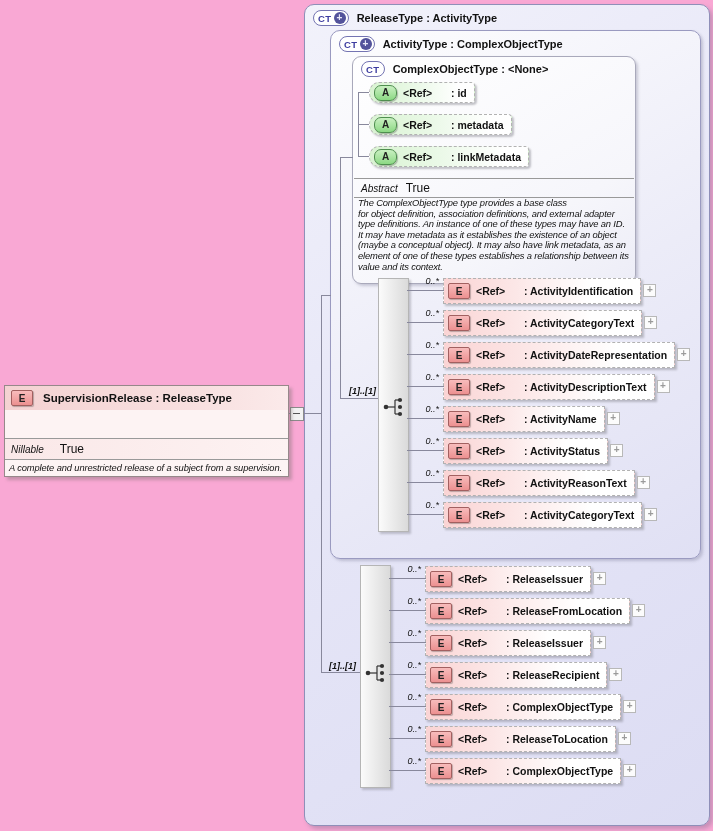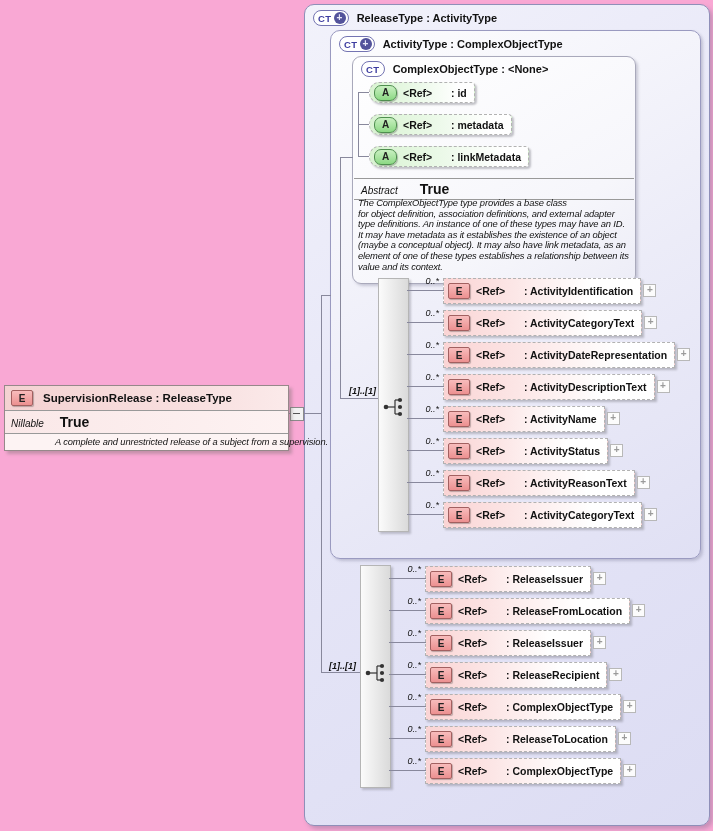--- a/index.html
+++ b/index.html
@@ -33,25 +33,25 @@
   #panel-activity .panel-footer{top:507px;}
   #panel-release .panel-footer{top:787px;}
 
   
   #element-box{position:absolute;left:4px;top:385px;width:283px;border:1px solid #96888a;
     box-shadow:3px 3px 3px rgba(120,110,110,.4);background:#fdf3f3;}
   .eb-header{display:flex;align-items:center;gap:10px;padding:4px 6px;height:16px;
     background:linear-gradient(90deg,#f4d2d2 0%,#f8e0e0 70%,#fbeaea 100%);}
   .eb-title{font-weight:bold;font-size:11.5px;white-space:nowrap;}
   .eb-prop{display:flex;gap:16px;padding:3px 6px;border-top:1px solid #999;border-bottom:1px solid #999;
-    background:linear-gradient(90deg,#fae8e8,#fdf2f2);align-items:baseline;}
+    background:linear-gradient(90deg,#fae8e8,#fdf2f2);align-items:baseline;margin-top:28px;}
   .eb-prop-label,.cot-prop-label{font-style:italic;font-size:10px;}
-  .eb-prop-value,.cot-prop-value{font-weight:bold;font-size:14px;}
+  .eb-prop-value,.cot-prop-value{font-weight:normal;font-size:12px;}
   .eb-desc{font-style:italic;font-size:9.3px;letter-spacing:-0.1px;padding:3px 4px;white-space:nowrap;
-    background:#fdf4f4;margin-left:46px;}
+    background:#fdf4f4;}
 
   
   .badge-e{flex:none;width:20px;height:14px;display:inline-flex;align-items:center;justify-content:center;
     background:linear-gradient(#f8bcbc,#ec9090);border:1px solid #a26060;border-radius:2px;
     font-weight:bold;font-size:10px;color:#222;box-shadow:1px 1px 1px rgba(0,0,0,.25);}
   .badge-a{flex:none;width:21px;height:14px;display:inline-flex;align-items:center;justify-content:center;
     background:linear-gradient(#caf0c2,#8cd984);border:1px solid #4f8f4f;border-radius:7px;
     font-weight:bold;font-size:10px;color:#222;box-shadow:1px 1px 1px rgba(0,0,0,.25);}
 
   
@@ -61,21 +61,21 @@
   .arow{height:19px;border-radius:10px 4px 4px 10px;
     background:linear-gradient(90deg,#d9f3d2 0%,#ebf9e8 45%,#ffffff 85%);}
   .erow::before{content:"";position:absolute;left:-37px;top:11px;width:37px;height:1px;background:#88889c;}
   .card{position:absolute;right:calc(100% + 5px);top:-3px;font-size:9px;font-style:italic;white-space:nowrap;}
   .ref{font-weight:bold;font-size:10.5px;width:48px;margin-left:6px;flex:none;}
   .ename{font-weight:bold;font-size:10.5px;white-space:nowrap;}
   .plusbox{position:absolute;left:calc(100% + 3px);top:5px;width:11px;height:11px;border:1px solid #b8b8b8;
     background:#fcfcfc;color:#9a9a9a;font-size:10px;line-height:10px;text-align:center;font-weight:bold;}
 
   
-  .cot-prop{position:absolute;left:1px;right:1px;top:121px;display:flex;gap:22px;padding:2px 7px;
+  .cot-prop{position:absolute;left:1px;right:1px;top:121px;display:flex;gap:8px;padding:2px 7px;
     border-top:1px solid #999;border-bottom:1px solid #999;align-items:baseline;}
   .cot-desc{position:absolute;left:5px;right:3px;top:141px;font-style:italic;font-size:9.4px;
     letter-spacing:-0.15px;line-height:10.6px;white-space:pre-line;}
 
   
   .seqbar{position:absolute;width:29px;background:linear-gradient(90deg,#fbfbfb,#dadada);
     border:1px solid #b5b5b5;box-shadow:2px 2px 2px rgba(110,110,120,.35);}
   #seqbar1{left:378px;top:278px;height:252px;}
   #seqbar2{left:360px;top:565px;height:221px;}
   .seq-icon{position:absolute;}

